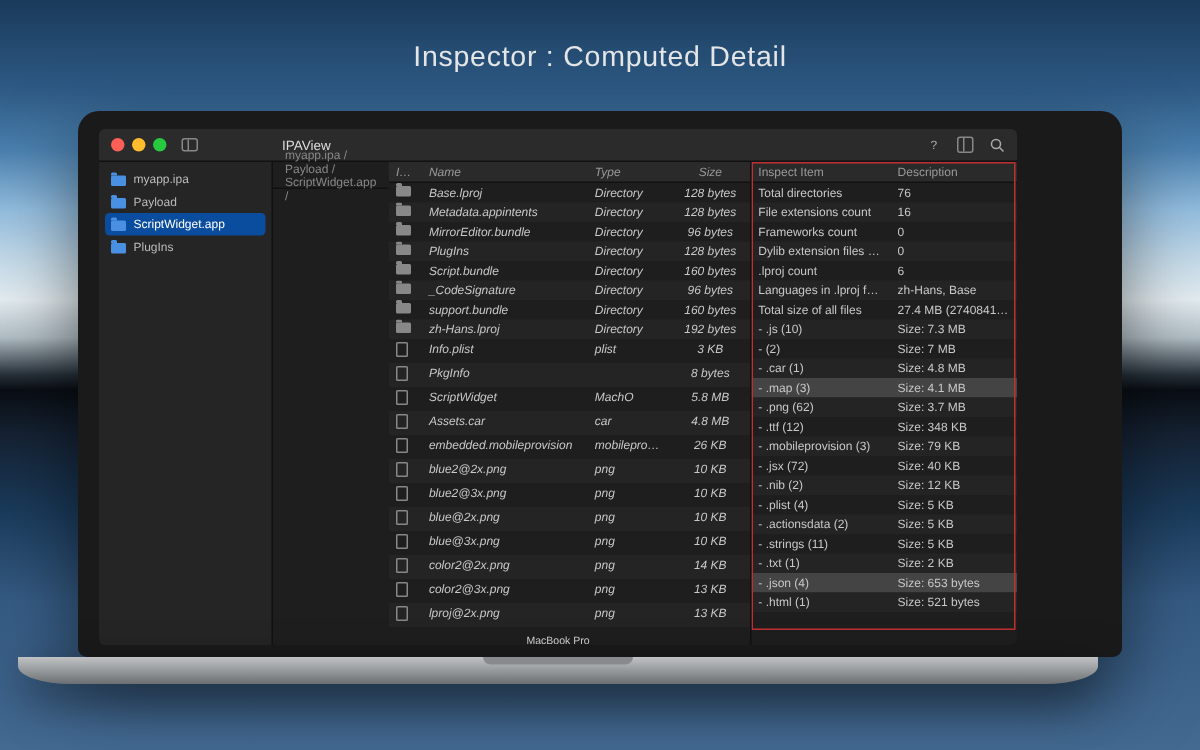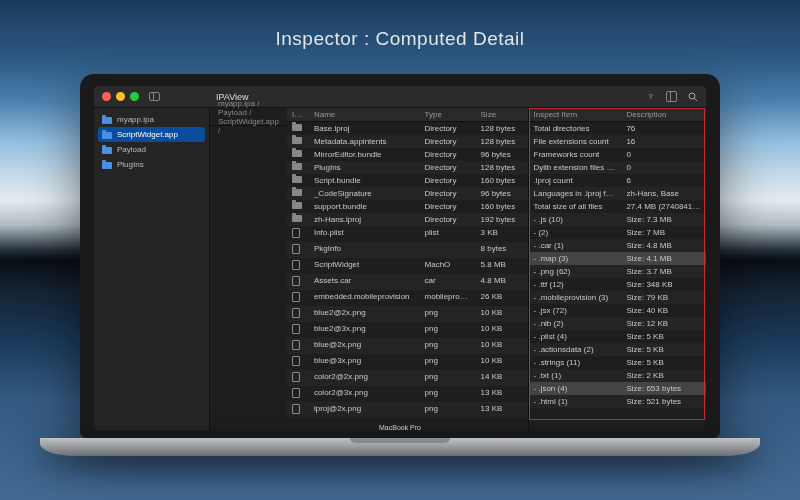--- a/index.html
+++ b/index.html
@@ -16,21 +16,21 @@
   }
   .headline {
     margin-top: 28px;
     font-size: 19px;
     font-weight: 300;
     color: #e4e6e8;
     letter-spacing: 0.5px;
   }
   .laptop {
     position: absolute; top: 74px; left: 50%; transform: translateX(-50%);
-    width: 640px;
+    width: 696px;
   }
   .screen-wrap {
     background: #1a1a1a;
     border-radius: 14px 14px 6px 6px;
     padding: 12px 14px 8px 14px;
     box-shadow: 0 20px 50px rgba(0,0,0,0.5);
   }
   .screen {
     width: 612px; height: 344px;
     background: #1e1e1e;
@@ -80,25 +80,25 @@
     display: flex; align-items: flex-end; gap: 5px;
     padding: 3px 8px; color: #bbb; cursor: default;
     white-space: nowrap; overflow: hidden;
   }
   .sb-item.sel { background: #0a4d9e; color: #fff; border-radius: 3px; margin: 0 4px; padding-left: 4px;}
   .folder-ic { width:10px; height:7px; background:#4a90e2; border-radius:1px; position:relative; flex-shrink:0;}
   .folder-ic::before{content:"";position:absolute;top:-2px;left:0;width:4px;height:2px;background:#4a90e2;border-radius:1px 1px 0 0;}
   .main { flex:1; display:flex; flex-direction:row; min-width:0;}
   .crumb { height:18px; display:flex; align-items:center; padding:0 8px; color:#888; border-bottom:1px solid #111; font-size:8px;}
   .panes { flex:1; display:flex; min-height:0;}
-  .filepane { flex: 1.35; overflow:hidden; border-right:1px solid #111;}
+  .filepane { flex: 1.35; overflow:hidden; border-right:1px solid #111;font-style:italic;}
   .inspectpane { flex: 1; overflow:hidden; position:relative;}
   .thead { display:flex; background:#2a2a2a; color:#999; border-bottom:1px solid #111; }
   .thead > div, .trow > div { padding: 2px 5px; overflow:hidden; white-space:nowrap; text-overflow:ellipsis;}
-  .c-icon{width:22px;} .c-name{flex:1;} .c-type{width:56px;} .c-size{width:52px; text-align:left;}
+  .c-icon{width:22px;} .c-name{flex:1;} .c-type{width:56px;} .c-size{width:52px; text-align:center;}
   .tbody { }
   .trow { display:flex; }
   .trow:nth-child(even){ background:#242424;}
   .doc-ic{ width:8px;height:10px; border:1px solid #888; border-radius:1px; display:inline-block;}
   .fold-ic{ width:10px;height:7px; background:#888; border-radius:1px; display:inline-block; position:relative;}
   .fold-ic::before{content:"";position:absolute;top:-2px;left:0;width:4px;height:2px;background:#888;border-radius:1px 1px 0 0;}
   .i-head{ display:flex; background:#2a2a2a; border-bottom:1px solid #111; color:#999;}
   .i-head>div,.irow>div{ padding:2px 5px; overflow:hidden; white-space:nowrap; text-overflow:ellipsis;}
   .ik{flex:1.1;} .iv{flex:1;}
   .irow{display:flex;}
@@ -137,27 +137,27 @@
             </span>
           </div>
         </div>
 
         <div class="body">
           <div class="sidebar" id="sidebar">
               <div class="sb-item">
                 <span class="folder-ic"></span>
                 <span>myapp.ipa</span>
               </div>
+              <div class="sb-item">
+                <span class="folder-ic"></span>
+                <span>Payload</span>
+              </div>
               <div class="sb-item sel">
                 <span class="folder-ic"></span>
                 <span>ScriptWidget.app</span>
-              </div>
-              <div class="sb-item">
-                <span class="folder-ic"></span>
-                <span>Payload</span>
               </div>
               <div class="sb-item">
                 <span class="folder-ic"></span>
                 <span>PlugIns</span>
               </div>
             </div>
           <div class="main">
             <div class="crumb">myapp.ipa / Payload / ScriptWidget.app /</div>
             <div class="panes">
               <div class="filepane">

